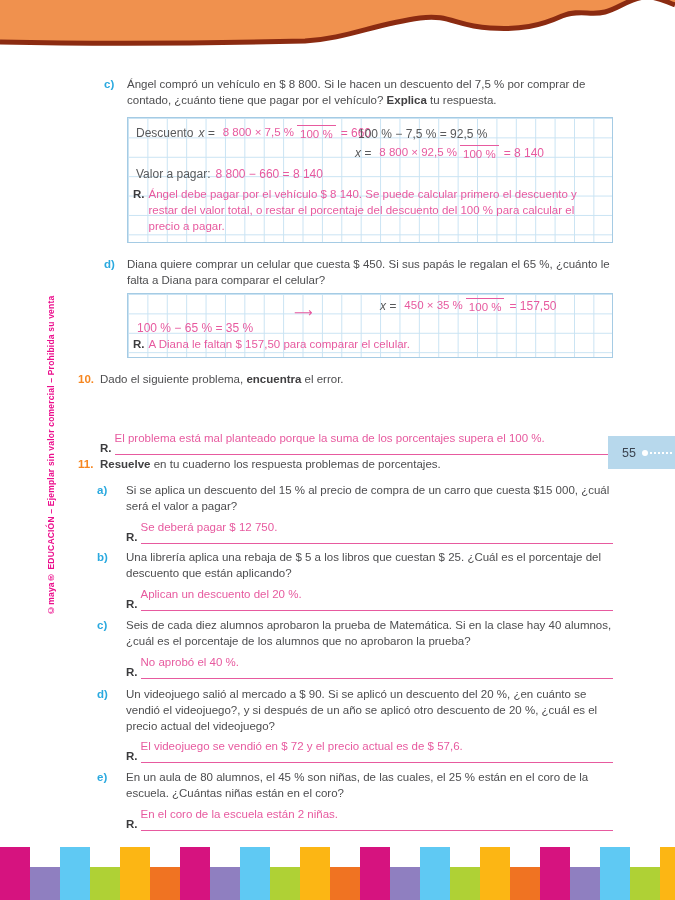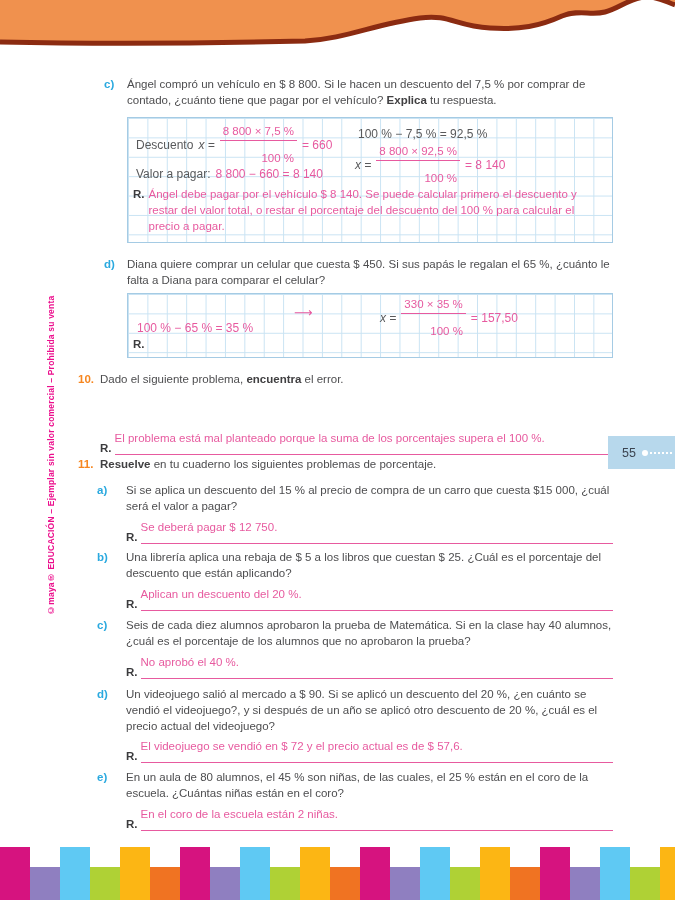--- a/index.html
+++ b/index.html
@@ -47,23 +47,23 @@
       linear-gradient(to right,var(--grid-line) 1px,transparent 1px),
       linear-gradient(to bottom,var(--grid-line) 1px,transparent 1px);
     background-size:19.4px 19.4px;
     border:1px solid var(--grid-border);
     font-size:12px;color:var(--gray);
   }
   .mathrow{display:flex;align-items:center;gap:5px;white-space:nowrap;}
   .pink{color:var(--pink);}
   .gray{color:var(--gray);}
   .ital{font-style:italic;}
-  .frac{display:inline-flex;flex-direction:column;align-items:center;color:var(--pink);line-height:13px;font-size:11.5px;}
+  .frac{display:inline-flex;flex-direction:row;align-items:center;color:var(--pink);line-height:13px;font-size:11.5px;}
   .frac .fnum{padding:0 3px 2px;}
-  .frac .fden{border-top:1.4px solid var(--pink);padding:11px 3px 0;align-self:stretch;text-align:right;}
+  .frac .fden{border-top:1.4px solid var(--pink);padding:2px 3px 0;align-self:stretch;text-align:right;}
   .r-row{display:flex;font-size:11.5px;line-height:16px;}
   .r-lab{font-weight:bold;color:var(--rlabel);padding-right:4px;}
   .r-answer{color:var(--pink);}
   .arrow-ic{color:var(--pink);font-size:13px;}
   
   .ans-row{display:flex;font-size:11.5px;line-height:14px;align-items:flex-end;}
   .ans-row .r-lab{padding-right:3px;}
   .ans-fill{flex:1;color:var(--pink);border-bottom:1px solid var(--pink);padding-bottom:9px;}
   
   .page-tab{
@@ -133,48 +133,49 @@
     <span class="q-letter">d)</span>
     <span class="q-text">Diana quiere comprar un celular que cuesta $ 450. Si sus papás le regalan el 65 %, ¿cuánto le falta a Diana para comparar el celular?</span>
   </div>
 
   <div class="gridbox" style="top:293px;height:65px;">
     <div class="abs pink" style="left:9px;top:27px;">100 % − 65 % = 35 %</div>
     <div class="abs arrow-ic" style="left:166px;top:11px;">⟶</div>
     <div class="abs mathrow" style="left:252px;top:4px;">
       <span class="gray ital">x =</span>
       <span class="frac">
-        <span class="fnum">330 × 35 %</span>
+        <span class="fnum">450 × 35 %</span>
         <span class="fden">100 %</span>
       </span>
       <span class="pink">= 157,50</span>
     </div>
     <div class="abs r-row" style="left:5px;top:42px;width:474px;">
       <span class="r-lab">R.</span>
+      <span class="r-answer">A Diana le faltan $ 157,50 para comparar el celular.</span>
     </div>
   </div>
 
   <div class="abs q-item" style="left:78px;top:372px;width:535px;">
     <span class="num-label">10.</span>
     <span class="q-text"><span>Dado el siguiente problema, </span><b class="inq">encuentra</b><span> el error.</span></span>
   </div>
   <div class="abs ans-row" style="left:100px;top:431px;width:513px;">
     <span class="r-lab">R.</span>
     <span class="ans-fill">El problema está mal planteado porque la suma de los porcentajes supera el 100 %.</span>
   </div>
 
   <div class="page-tab">
     <span class="pnum">55</span>
     <span class="pdot"></span>
     <span class="pline"></span>
   </div>
 
   <div class="abs q-item" style="left:78px;top:457px;width:535px;">
     <span class="num-label">11.</span>
-    <span class="q-text"><b class="inq">Resuelve</b><span> en tu cuaderno los siguientes problemas de porcentaje.</span></span>
+    <span class="q-text"><b class="inq">Resuelve</b><span> en tu cuaderno los respuesta problemas de porcentajes.</span></span>
   </div>
 
   <div class="abs q-item" style="left:97px;top:483px;width:516px;">
     <span class="q-letter-wide">a)</span>
     <span class="q-text">
       <span style="display:block;">Si se aplica un descuento del 15 % al precio de compra de un carro que cuesta $15 000, ¿cuál será el valor a pagar?</span>
       <span class="ans-row" style="margin-top:5px;">
           <span class="r-lab">R.</span>
           <span class="ans-fill">Se deberá pagar $ 12 750.</span>
         </span>

